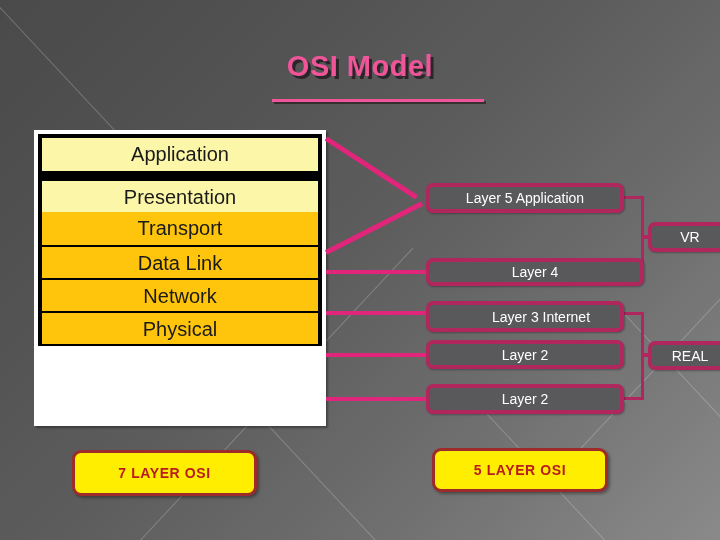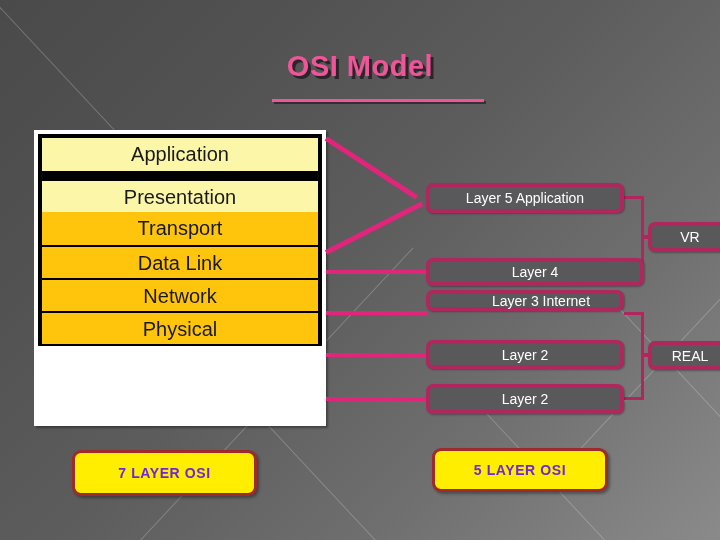--- a/index.html
+++ b/index.html
@@ -58,39 +58,39 @@
     position:absolute;box-sizing:border-box;
     background:#59595b;
     border:4px solid #b0275e;
     border-radius:7px;
     color:#ffffff;font-size:14px;
     display:flex;align-items:center;justify-content:center;
     box-shadow:1px 1px 2px rgba(0,0,0,.3);
   }
   #box-l5{left:426px;top:183px;width:198px;height:30px;}
   #box-l4{left:426px;top:258px;width:218px;height:28px;}
-  #box-l3{left:426px;top:290px;width:198px;height:21px;padding-left:32px;}
+  #box-l3{left:426px;top:301px;width:198px;height:31px;padding-left:32px;}
   #box-l2{left:426px;top:340px;width:198px;height:29px;border-radius:7px;}
   #box-l1{left:426px;top:384px;width:198px;height:30px;}
   #box-vr{left:648px;top:222px;width:84px;height:30px;}
   #box-real{left:648px;top:341px;width:84px;height:29px;}
 
   
   .conn{position:absolute;background:#e0257a;pointer-events:none;}
   .conn-h{height:4px;}
   .conn-diag{height:5px;transform-origin:0 50%;}
   .bracket{position:absolute;background:#b0275e;}
 
   
   .caption{
     position:absolute;box-sizing:border-box;
     background:#ffee00;
     border:3px solid #9e2b2b;
     border-radius:9px;
-    color:#6d28d9;font-size:14px;font-weight:bold;letter-spacing:.6px;
+    color:#b91c1c;font-size:14px;font-weight:bold;letter-spacing:.6px;
     display:flex;align-items:center;justify-content:center;
     box-shadow:2px 2px 3px rgba(0,0,0,.35);
   }
   #cap-7{left:72px;top:450px;width:185px;height:46px;}
   #cap-5{left:432px;top:448px;width:176px;height:44px;}
 </style>
 </head>
 <body>
 
 <div id="slide">

